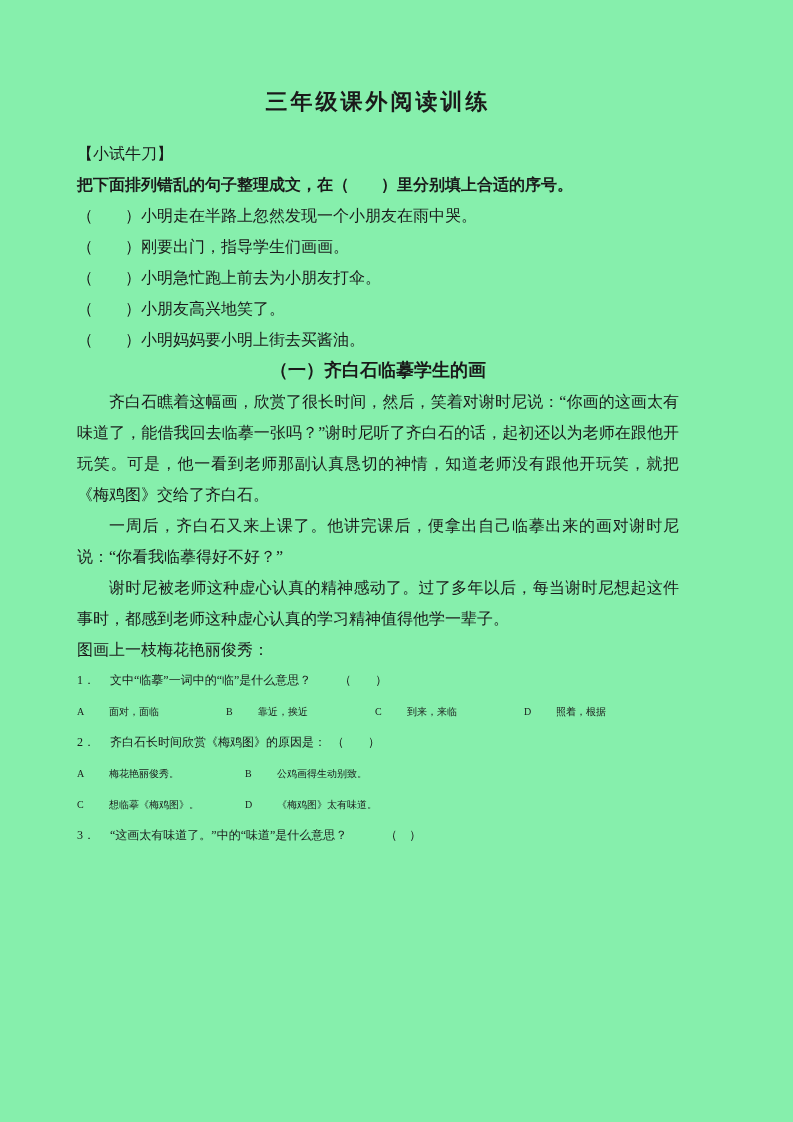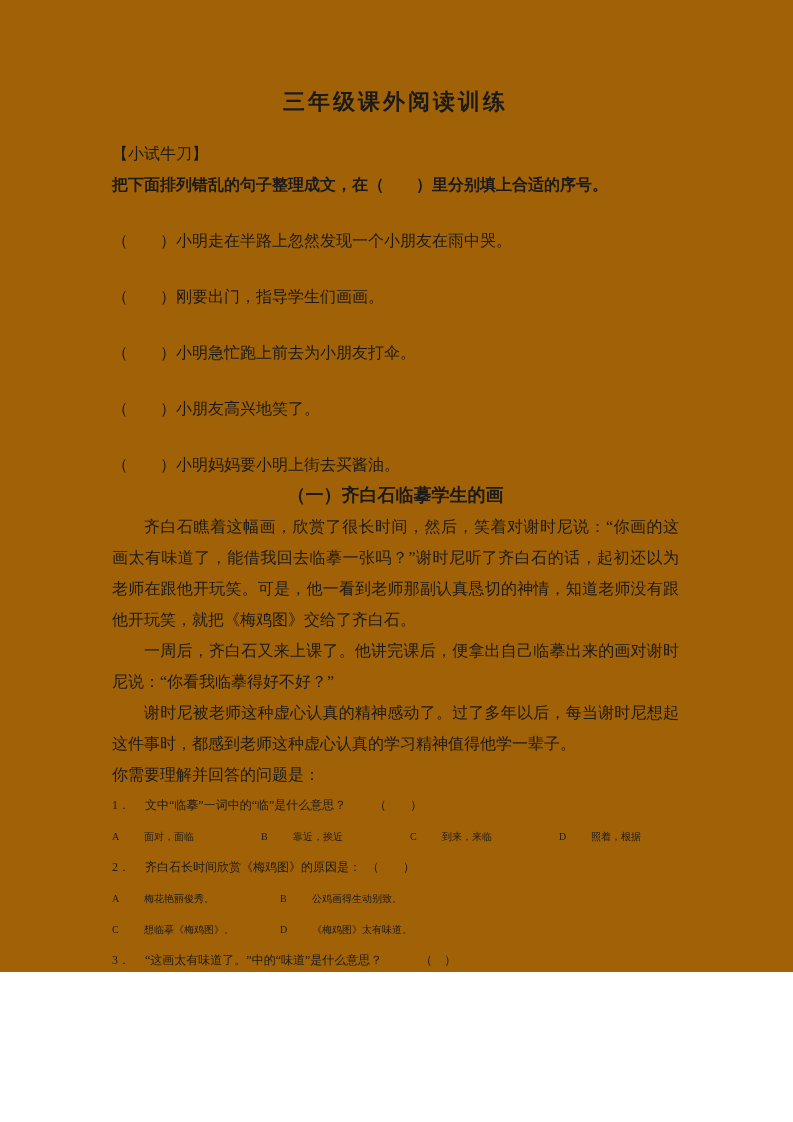--- a/index.html
+++ b/index.html
@@ -3,25 +3,25 @@
 <meta charset="utf-8">
 <style>
   html, body {
     margin: 0;
     padding: 0;
     background: #ffffff;
   }
   .page {
     position: relative;
     width: 793px;
-    height: 972px;
+    height: 1122px;
     margin: 0 auto;
-    background: #a16207;
+    background: #86efac;
     box-sizing: border-box;
-    padding: 88px 114px 0 112px;
+    padding: 88px 114px 0 77px;
     font-family: "Liberation Serif", "DejaVu Serif", serif;
     color: #1a1a1a;
     overflow: hidden;
   }
   .doc-title {
     margin: 0;
     font-size: 22px;
     font-weight: bold;
     letter-spacing: 3px;
     text-align: center;
@@ -40,21 +40,20 @@
   }
   .sentence-list {
     margin: 0;
     padding: 0;
     list-style: none;
   }
   .sentence-item {
     font-size: 16px;
     line-height: 31px;
     white-space: nowrap;
-    margin-top: 25px;
   }
   .reading-sec-header {
     font-size: 16px;
     line-height: 31px;
     margin-top: 24px;
   }
   .passage-title {
     margin: 0;
     font-size: 18px;
     font-weight: bold;
@@ -118,21 +117,21 @@
     </ul>
   </section>
 
   <section>
     <h2 class="passage-title">（一）齐白石临摹学生的画</h2>
 
     <p class="para">齐白石瞧着这幅画，欣赏了很长时间，然后，笑着对谢时尼说：“你画的这画太有味道了，能借我回去临摹一张吗？”谢时尼听了齐白石的话，起初还以为老师在跟他开玩笑。可是，他一看到老师那副认真恳切的神情，知道老师没有跟他开玩笑，就把《梅鸡图》交给了齐白石。</p>
     <p class="para">一周后，齐白石又来上课了。他讲完课后，便拿出自己临摹出来的画对谢时尼说：“你看我临摹得好不好？”</p>
     <p class="para">谢时尼被老师这种虚心认真的精神感动了。过了多年以后，每当谢时尼想起这件事时，都感到老师这种虚心认真的学习精神值得他学一辈子。</p>
 
-    <div class="q-intro">你需要理解并回答的问题是：</div>
+    <div class="q-intro">图画上一枝梅花艳丽俊秀：</div>
 
     <div class="q-line">
       <span class="q-num">1．</span><span>文中“临摹”一词中的“临”是什么意思？</span><span class="answer-blank gap-md">（　　）</span>
     </div>
     <div class="options-row q1-opts">
       <span class="option"><span class="opt-label">A</span><span>面对，面临</span></span><span class="option"><span class="opt-label">B</span><span>靠近，挨近</span></span><span class="option"><span class="opt-label">C</span><span>到来，来临</span></span><span class="option"><span class="opt-label">D</span><span>照着，根据</span></span>
     </div>
 
     <div class="q-line">
       <span class="q-num">2．</span><span>齐白石长时间欣赏《梅鸡图》的原因是：</span><span class="answer-blank gap-sm">（　　）</span>

